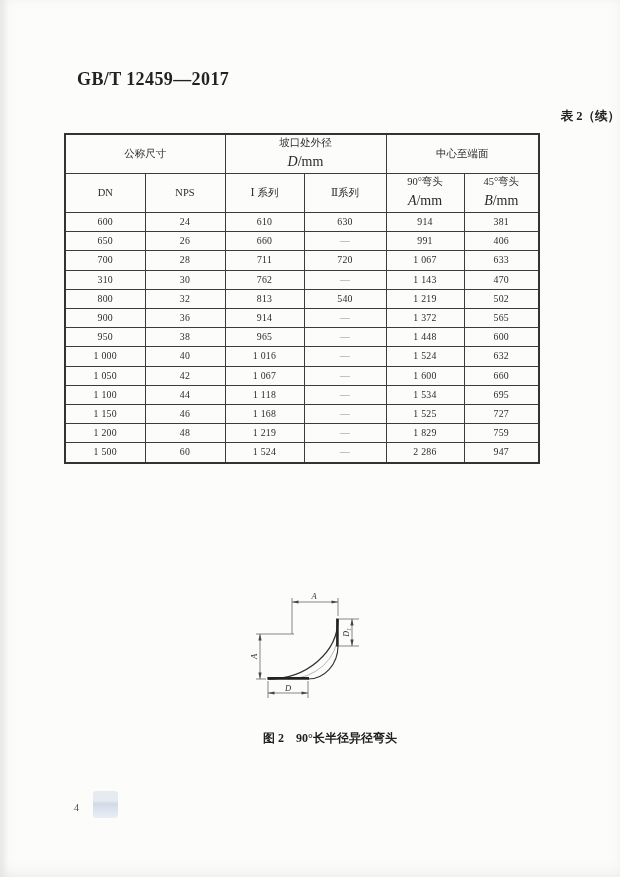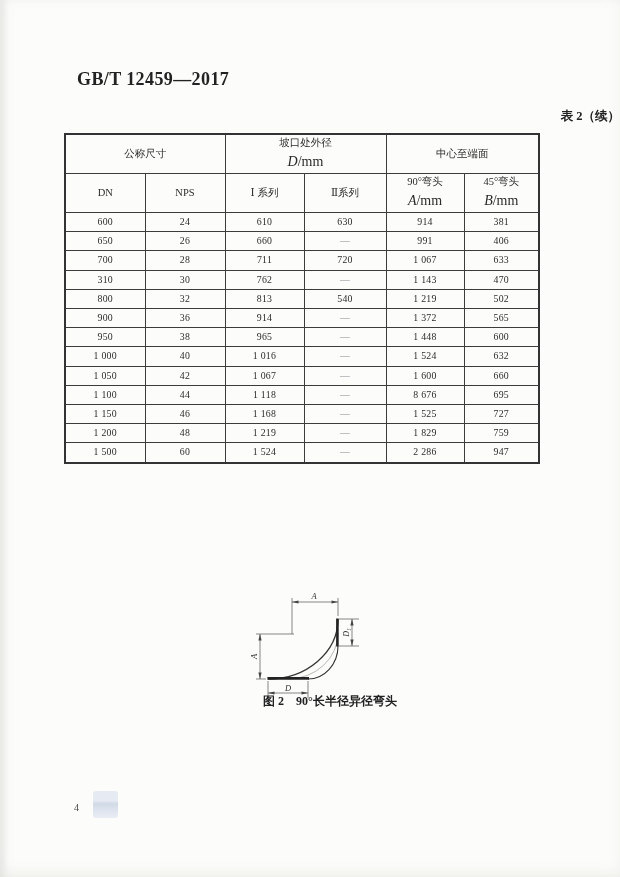--- a/index.html
+++ b/index.html
@@ -41,21 +41,21 @@
   tr.sub th{height:36px;font-size:10.5px;}
   .grp-b{border-left:1.5px solid #333 !important;}
   tbody td{height:18.2px;line-height:18.2px;font-size:9.8px;letter-spacing:.3px;}
   tbody tr:nth-child(even) td{border-bottom-width:1.6px;}
   .two-line{line-height:1.55;}
   .varline{font-size:14px;}
   .varline i{font-family:"Liberation Serif",serif;font-style:italic;}
   td.dash-cell{color:#8d9296;}
   .fig-wrap{position:absolute;left:232px;top:585px;width:195px;height:140px;}
   .fig-caption{
-    position:absolute;left:40px;right:0;top:693px;
+    position:absolute;left:40px;right:0;top:730px;
     text-align:center;font-size:12px;font-weight:bold;color:#222;
   }
   .page-number{
     position:absolute;left:74px;top:802px;
     font-size:10px;color:#4a4a4a;
   }
   .watermark{
     position:absolute;left:93px;top:791px;width:25px;height:27px;
     border-radius:3px;
     background:linear-gradient(#e2e8f1 0%,#e2e8f1 35%,#c9d3e2 48%,#d4dcea 62%,#e6ebf3 100%);
@@ -182,21 +182,21 @@
           <td>1 067</td>
           <td class="dash-cell">—</td>
           <td>1 600</td>
           <td>660</td>
         </tr>
         <tr>
           <td>1 100</td>
           <td>44</td>
           <td>1 118</td>
           <td class="dash-cell">—</td>
-          <td>8 676</td>
+          <td>1 534</td>
           <td>695</td>
         </tr>
         <tr>
           <td>1 150</td>
           <td>46</td>
           <td>1 168</td>
           <td class="dash-cell">—</td>
           <td>1 525</td>
           <td>727</td>
         </tr>

